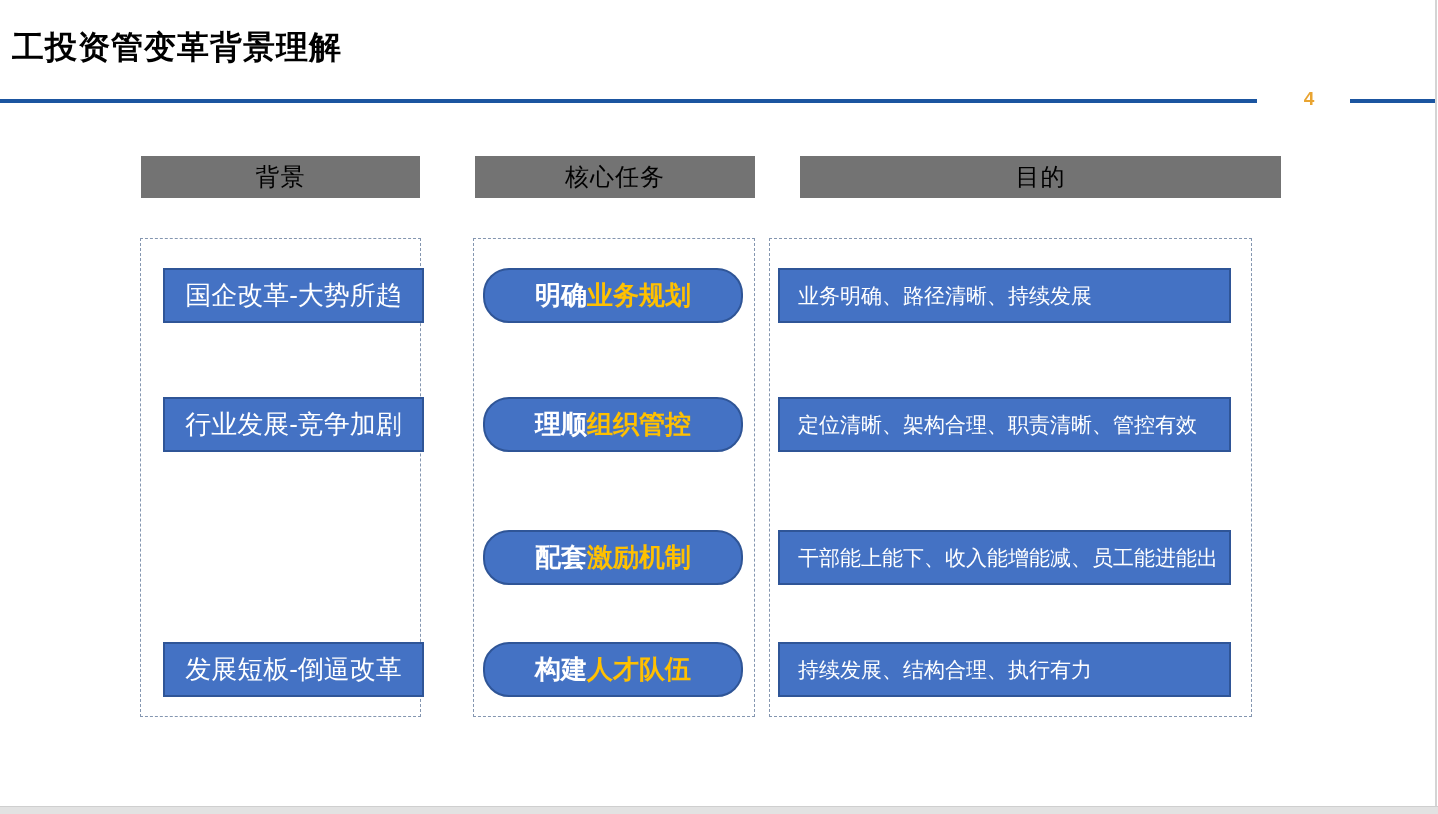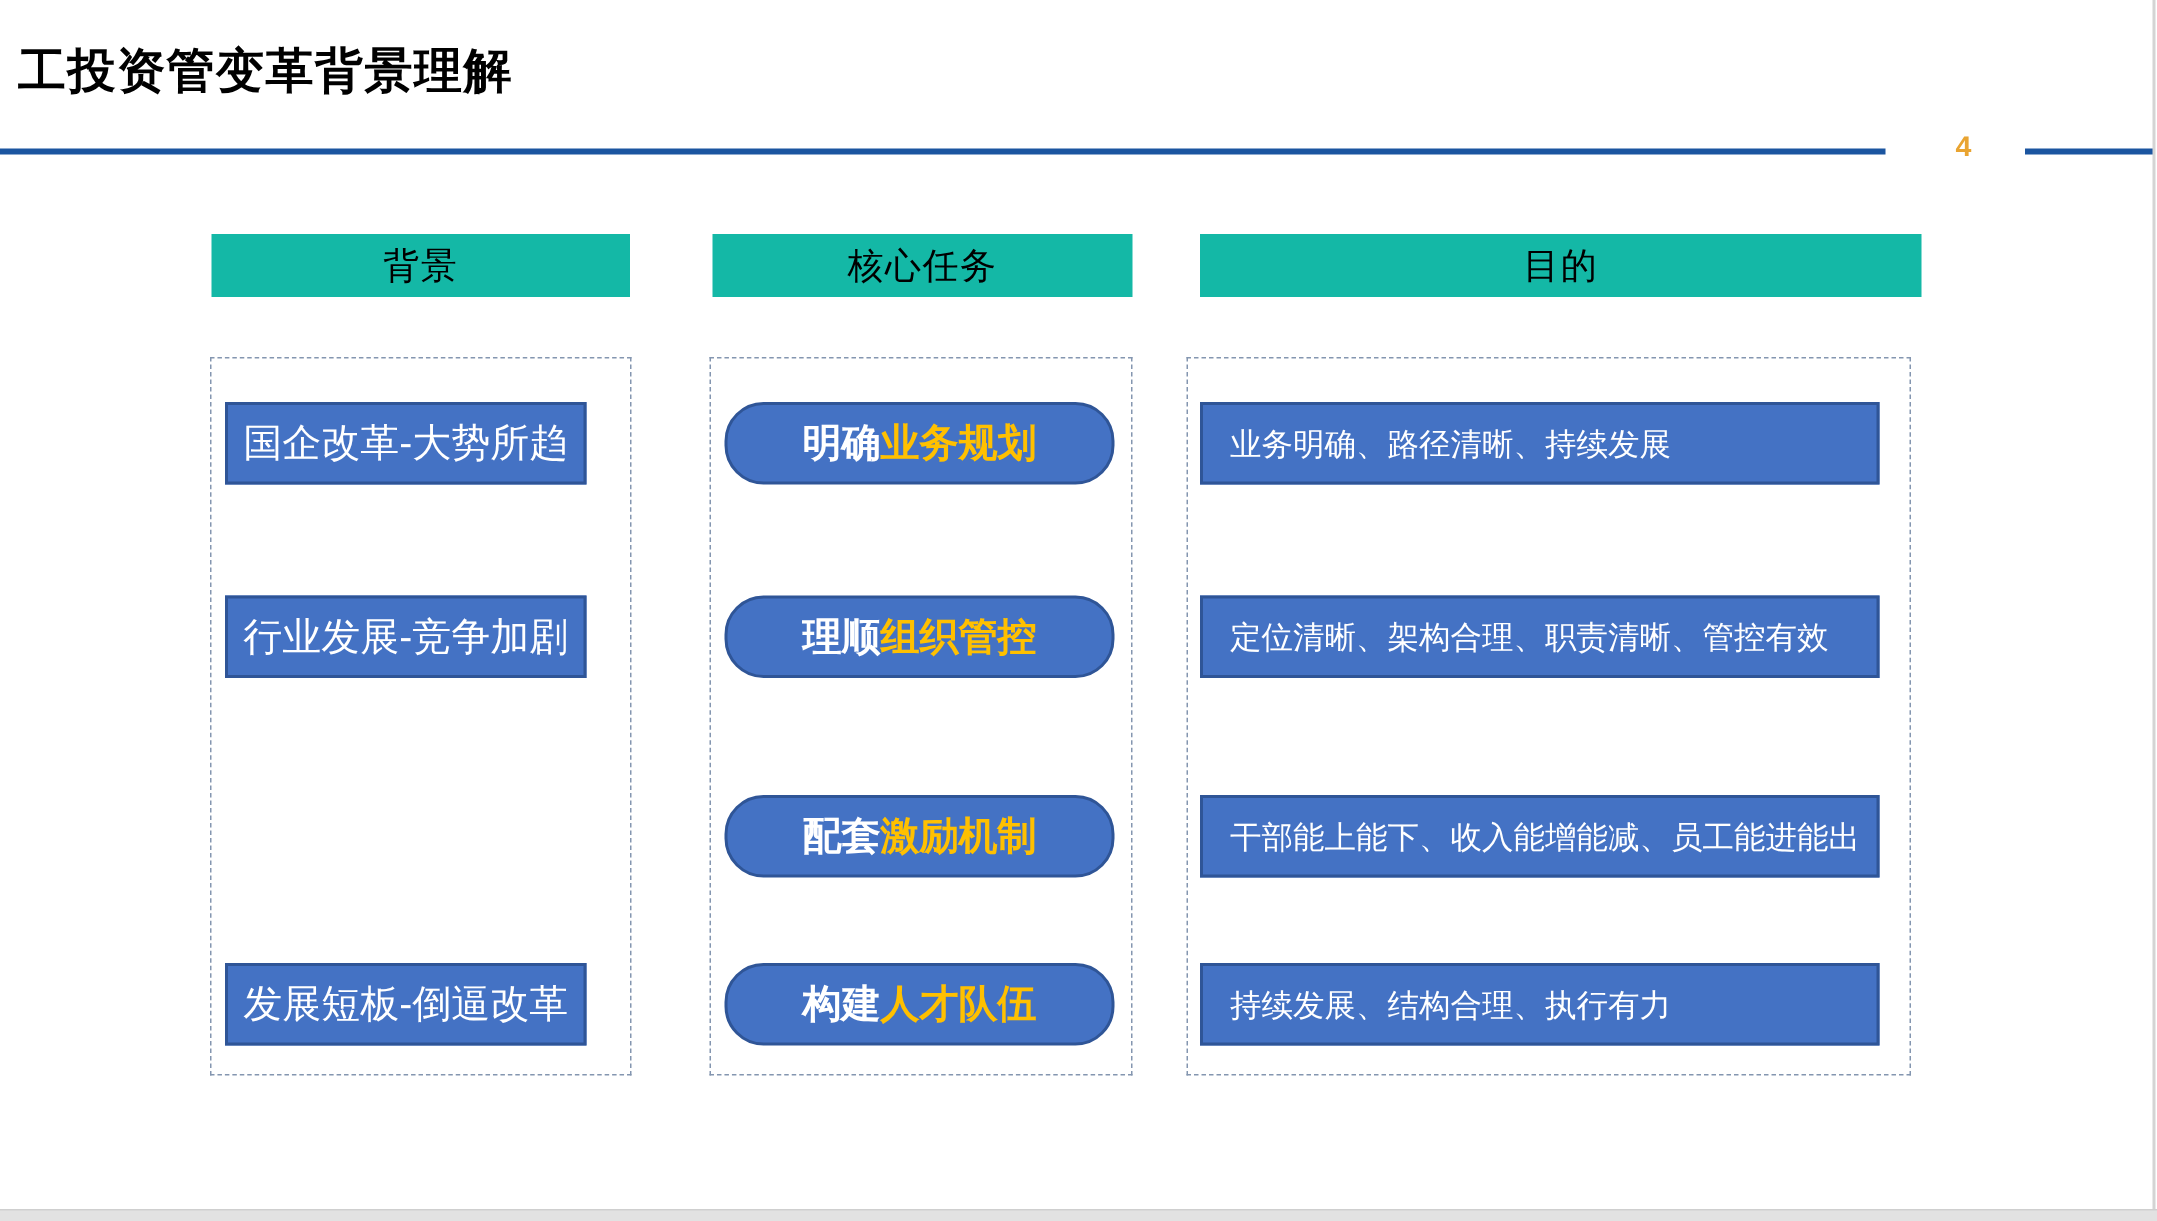--- a/index.html
+++ b/index.html
@@ -41,55 +41,55 @@
     width: 50px;
     text-align: center;
     font-size: 19px;
     font-weight: bold;
     color: #e9a431;
   }
   .col-header {
     position: absolute;
     top: 156px;
     height: 42px;
-    background: #14b8a6;
+    background: #737373;
     display: flex;
     align-items: center;
     justify-content: center;
     font-size: 24px;
     color: #000000;
     letter-spacing: 1px;
   }
   .col-header.h1 { left: 141px; width: 279px; }
   .col-header.h2 { left: 475px; width: 280px; }
   .col-header.h3 { left: 800px; width: 481px; }
   .panel {
     position: absolute;
     top: 238px;
     height: 479px;
     border: 1px dashed #8496b0;
     box-sizing: border-box;
     background: transparent;
   }
   .panel.p1 { left: 140px; width: 281px; }
   .panel.p2 { left: 473px; width: 282px; }
-  .panel.p3 { left: 791px; width: 483px; }
+  .panel.p3 { left: 769px; width: 483px; }
   .box {
     position: absolute;
     height: 55px;
     background: #4472c4;
     border: 2px solid #2f5597;
     box-sizing: border-box;
     display: flex;
     align-items: center;
     justify-content: center;
     color: #ffffff;
     white-space: nowrap;
   }
-  .p1 .box { left: 9px; width: 241px; font-size: 26px; }
+  .p1 .box { left: 22px; width: 261px; font-size: 26px; }
   .p2 .box { left: 9px; width: 260px; font-size: 26px; font-weight: bold; border-radius: 26px; }
   .p3 .box {
     left: 8px;
     width: 453px;
     font-size: 21px;
     justify-content: flex-start;
     padding-left: 18px;
   }
   .box.r1 { top: 29px; }
   .box.r2 { top: 158px; }

